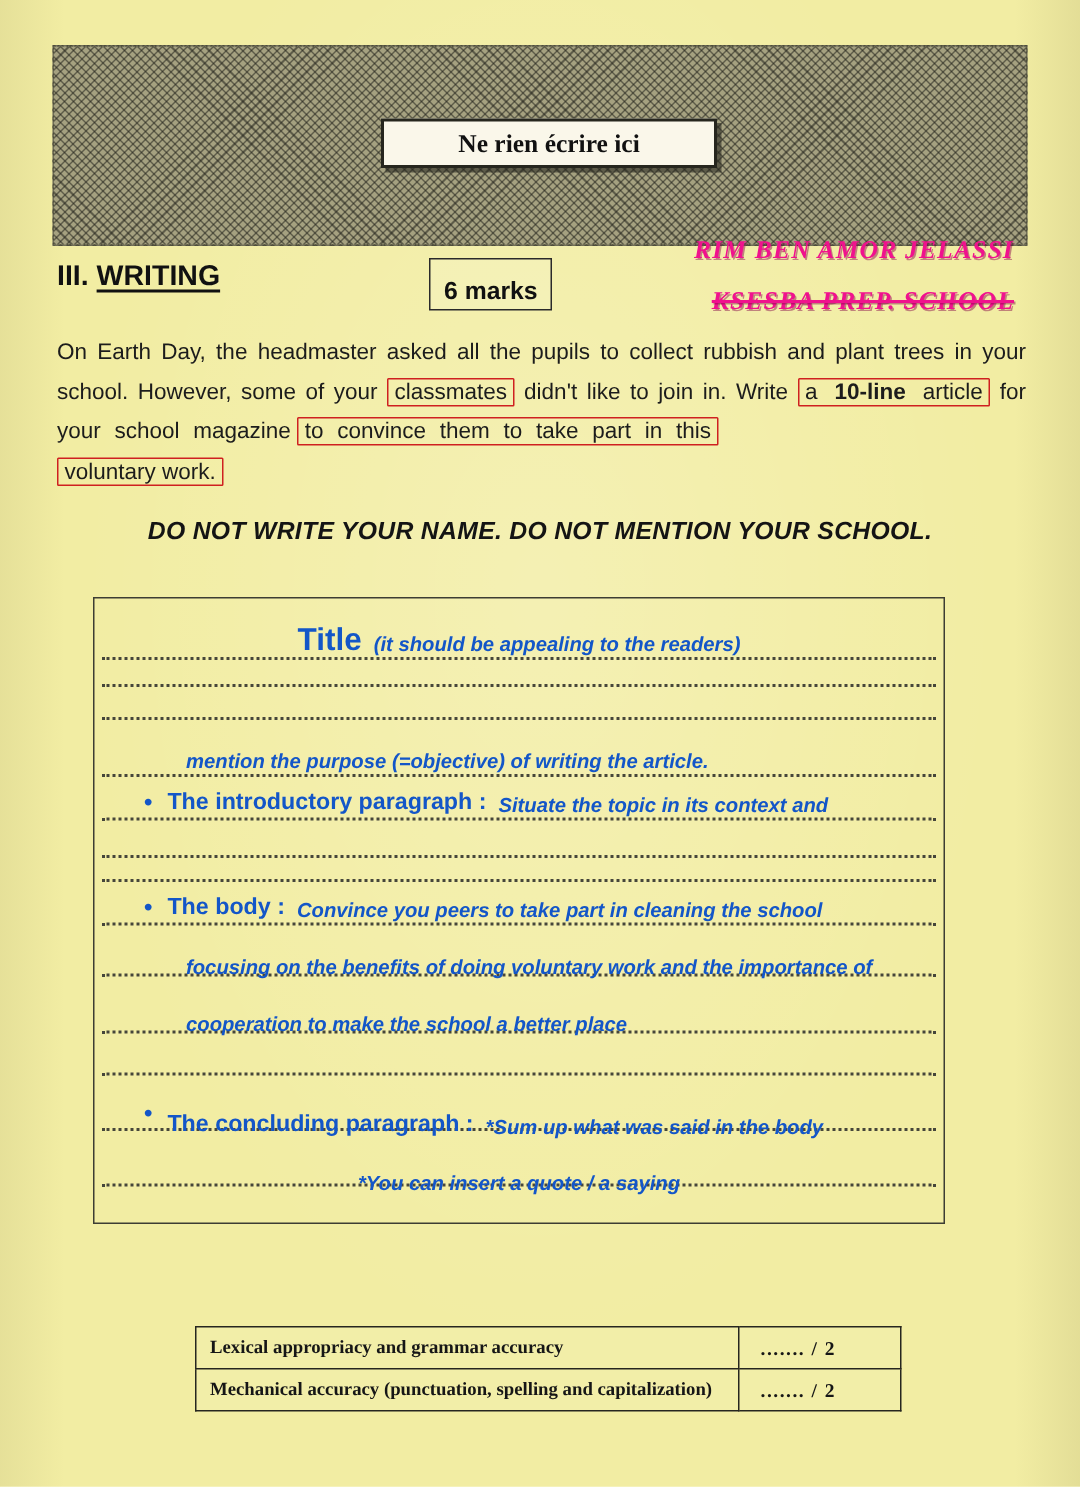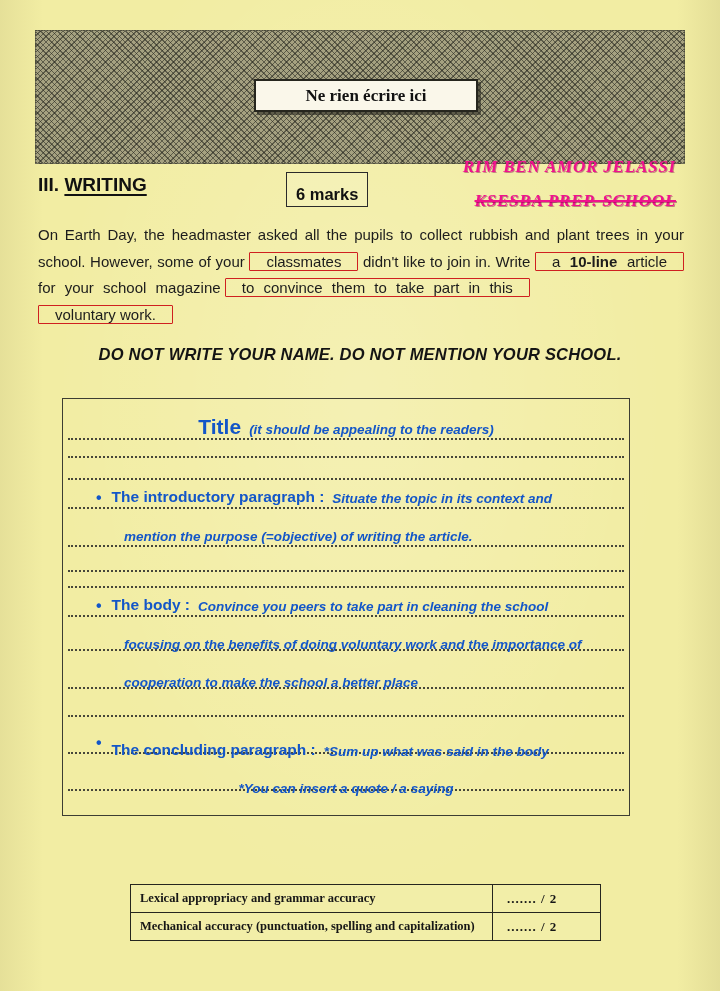--- a/index.html
+++ b/index.html
@@ -50,21 +50,21 @@
   .sec-title .und { text-decoration:underline; text-decoration-thickness:2px; text-underline-offset:3px; }
   .marks-box {
     position:absolute; left:248px; top:-2px;
     border:1.6px solid #2a2a2a; padding:12px 9px 2px 9px;
     font-size:16.5px; font-weight:bold; color:#111; background:rgba(255,255,255,.12);
   }
 
   
   .prompt { position:absolute; left:38px; top:222px; width:646px; font-size:15px; line-height:1.78; color:#1c1c1c; }
   .prompt p { text-align:justify; }
-  .redbox { border:1.6px solid #cf2020; padding:0 16px; border-radius:1px; }
+  .redbox { border:1.6px solid #cf2020; padding:0 4px; border-radius:1px; }
   .wide { word-spacing:5px; }
 
   
   .warning {
     position:absolute; left:0; top:345px; width:720px; text-align:center;
     font-size:16.5px; font-weight:bold; font-style:italic; color:#141414; letter-spacing:.2px;
   }
 
   
   .obox {
@@ -135,26 +135,26 @@
 
   <div class="warning">DO NOT WRITE YOUR NAME. DO NOT MENTION YOUR SCHOOL.</div>
 
   <div class="obox">
     <div class="row h41 center">
       <span class="otitle">Title</span>
       <span class="onote">(it should be appealing to the readers)</span>
     </div>
     <div class="row h18"></div>
     <div class="row h22"></div>
+    <div class="row h38 cont">
+      <span class="onote">mention the purpose (=objective) of writing the article.</span>
+    </div>
     <div class="row h29 bullet">
       <span class="olabel">The introductory paragraph :</span>
       <span class="onote">Situate the topic in its context and</span>
-    </div>
-    <div class="row h38 cont">
-      <span class="onote">mention the purpose (=objective) of writing the article.</span>
     </div>
     <div class="row h25"></div>
     <div class="row h16"></div>
     <div class="row h29 bullet">
       <span class="olabel">The body :</span>
       <span class="onote">Convince you peers to take part in cleaning the school</span>
     </div>
     <div class="row h34 cont half">
       <span class="onote">focusing on the benefits of doing voluntary work and the importance of</span>
     </div>

